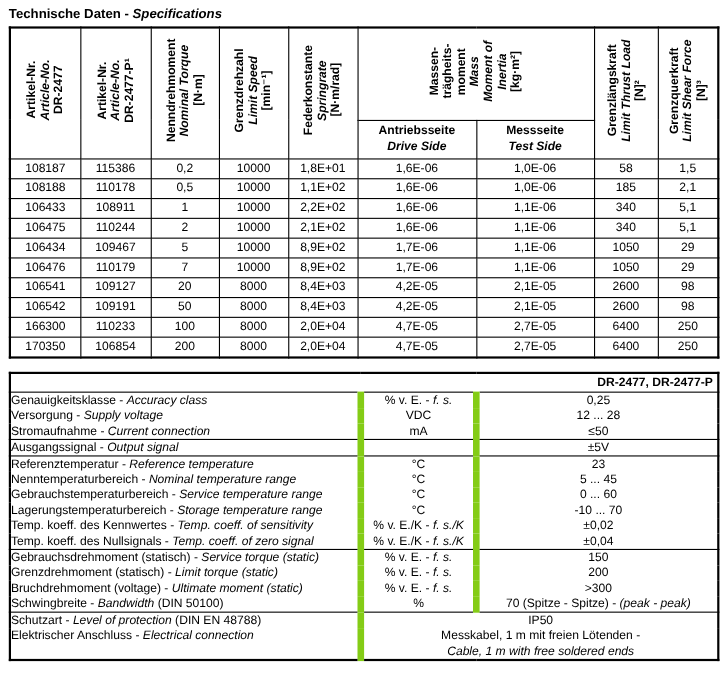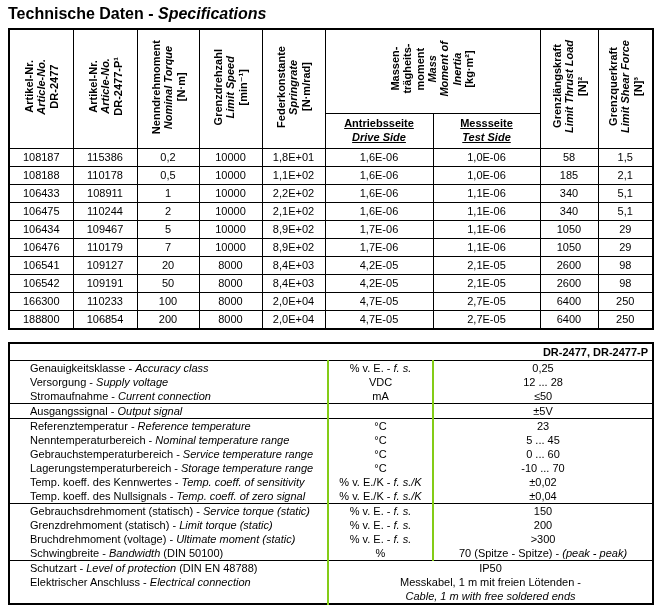--- a/index.html
+++ b/index.html
@@ -1,41 +1,41 @@
 <!DOCTYPE html>
 <html><head>
 <meta charset="utf-8">
 <style>
   html,body{margin:0;padding:0;background:#fff;}
   body{width:660px;height:612px;color:#000;font-family:"Liberation Sans","DejaVu Sans",sans-serif;}
   .it{font-style:italic;}
-  .title{font-size:16px;font-weight:bold;margin:5px 0 5px 8px;}
+  .title{font-size:12px;font-weight:bold;margin:5px 0 5px 8px;}
 
   
   table{border-collapse:collapse;table-layout:fixed;}
   .t1{margin-left:8px;width:644px;border:2px solid #000;}
   .t1 th,.t1 td{border:1px solid #000;padding:0;overflow:hidden;}
   .t1 td{text-align:center;vertical-align:middle;font-size:11px;height:17px;}
   .t1 tr.h1{height:84px;}
-  .t1 tr.h2 th{height:34px;text-decoration:underline;}
+  .t1 tr.h2 th{height:34px;}
   .vt{display:inline-block;writing-mode:vertical-rl;transform:rotate(180deg);
       white-space:pre-line;font-weight:bold;font-size:11px;line-height:1.12;text-align:center;}
   .vt span{display:block;}
   .vt .en{font-style:italic;}
   .t1 th{vertical-align:middle;text-align:center;}
   .sh{font-size:11px;font-weight:bold;line-height:1.25;text-align:center;}
   .sh span{display:block;}
   .sh .en{font-style:italic;}
 
   
   .t2{margin:12px 0 0 8px;width:644px;border:2px solid #000;font-size:11px;}
   .t2 tbody{border-top:1px solid #000;}
   .t2 td{padding:0;height:14px;line-height:14px;vertical-align:middle;overflow:hidden;}
-  .t2 td.l{text-align:left;padding-left:20px;}
-  .t2 td.u,.t2 td.v,.t2 td.m{text-align:center;border-left:2px solid #84cc16;}
+  .t2 td.l{text-align:left;padding-left:0;}
+  .t2 td.u,.t2 td.v,.t2 td.m{text-align:center;border-left:6px solid #84cc16;}
   .t2 tr.hd td{height:16px;text-align:right;font-weight:bold;padding-right:4px;padding-left:43px;}
   .t2 tr.tall td{height:28px;}
   .t2 td.top{vertical-align:top;}
 </style>
 </head>
 <body>
 
 <div class="title"><span>Technische Daten - </span><span class="it">Specifications</span></div>
 
 <table class="t1">
@@ -174,21 +174,21 @@
         <td>110233</td>
         <td>100</td>
         <td>8000</td>
         <td>2,0E+04</td>
         <td>4,7E-05</td>
         <td>2,7E-05</td>
         <td>6400</td>
         <td>250</td>
     </tr>
     <tr>
-      <td>188800</td>
+      <td>170350</td>
         <td>106854</td>
         <td>200</td>
         <td>8000</td>
         <td>2,0E+04</td>
         <td>4,7E-05</td>
         <td>2,7E-05</td>
         <td>6400</td>
         <td>250</td>
     </tr>
   </tbody>

